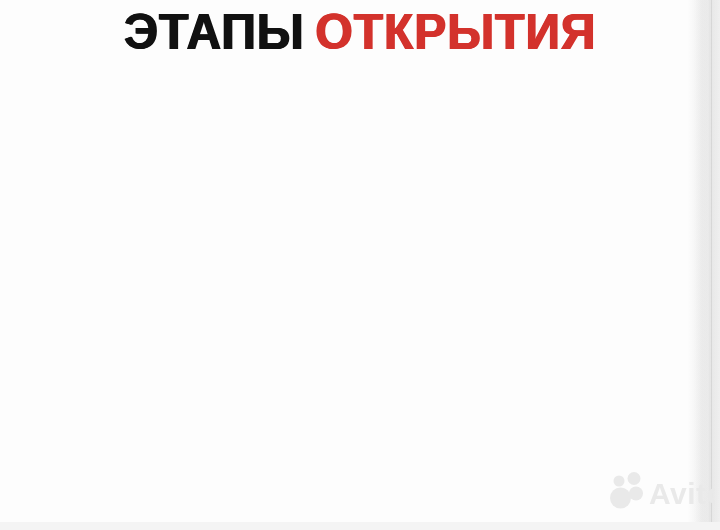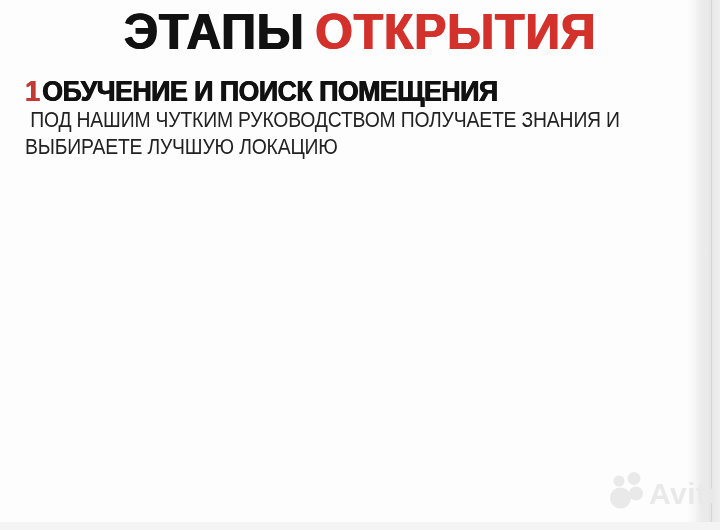--- a/index.html
+++ b/index.html
@@ -75,25 +75,20 @@
 </style>
 </head>
 <body>
 
 <div class="page">
 
   <h1 class="title"><span class="word-black">ЭТАПЫ</span><span class="word-red">ОТКРЫТИЯ</span></h1>
 
   <div class="steps">
 
-    <div class="step">
-      <div class="step-heading"><span class="num tight">1</span><span class="heading-text">ОБУЧЕНИЕ И ПОИСК ПОМЕЩЕНИЯ</span></div>
-      <div class="step-body"> ПОД НАШИМ ЧУТКИМ РУКОВОДСТВОМ ПОЛУЧАЕТЕ ЗНАНИЯ И
-ВЫБИРАЕТЕ ЛУЧШУЮ ЛОКАЦИЮ</div>
-    </div>
 
 
 
 
   </div>
 
   <div class="right-edge"></div>
   <div class="edge-line"></div>
 
   <div class="watermark">

